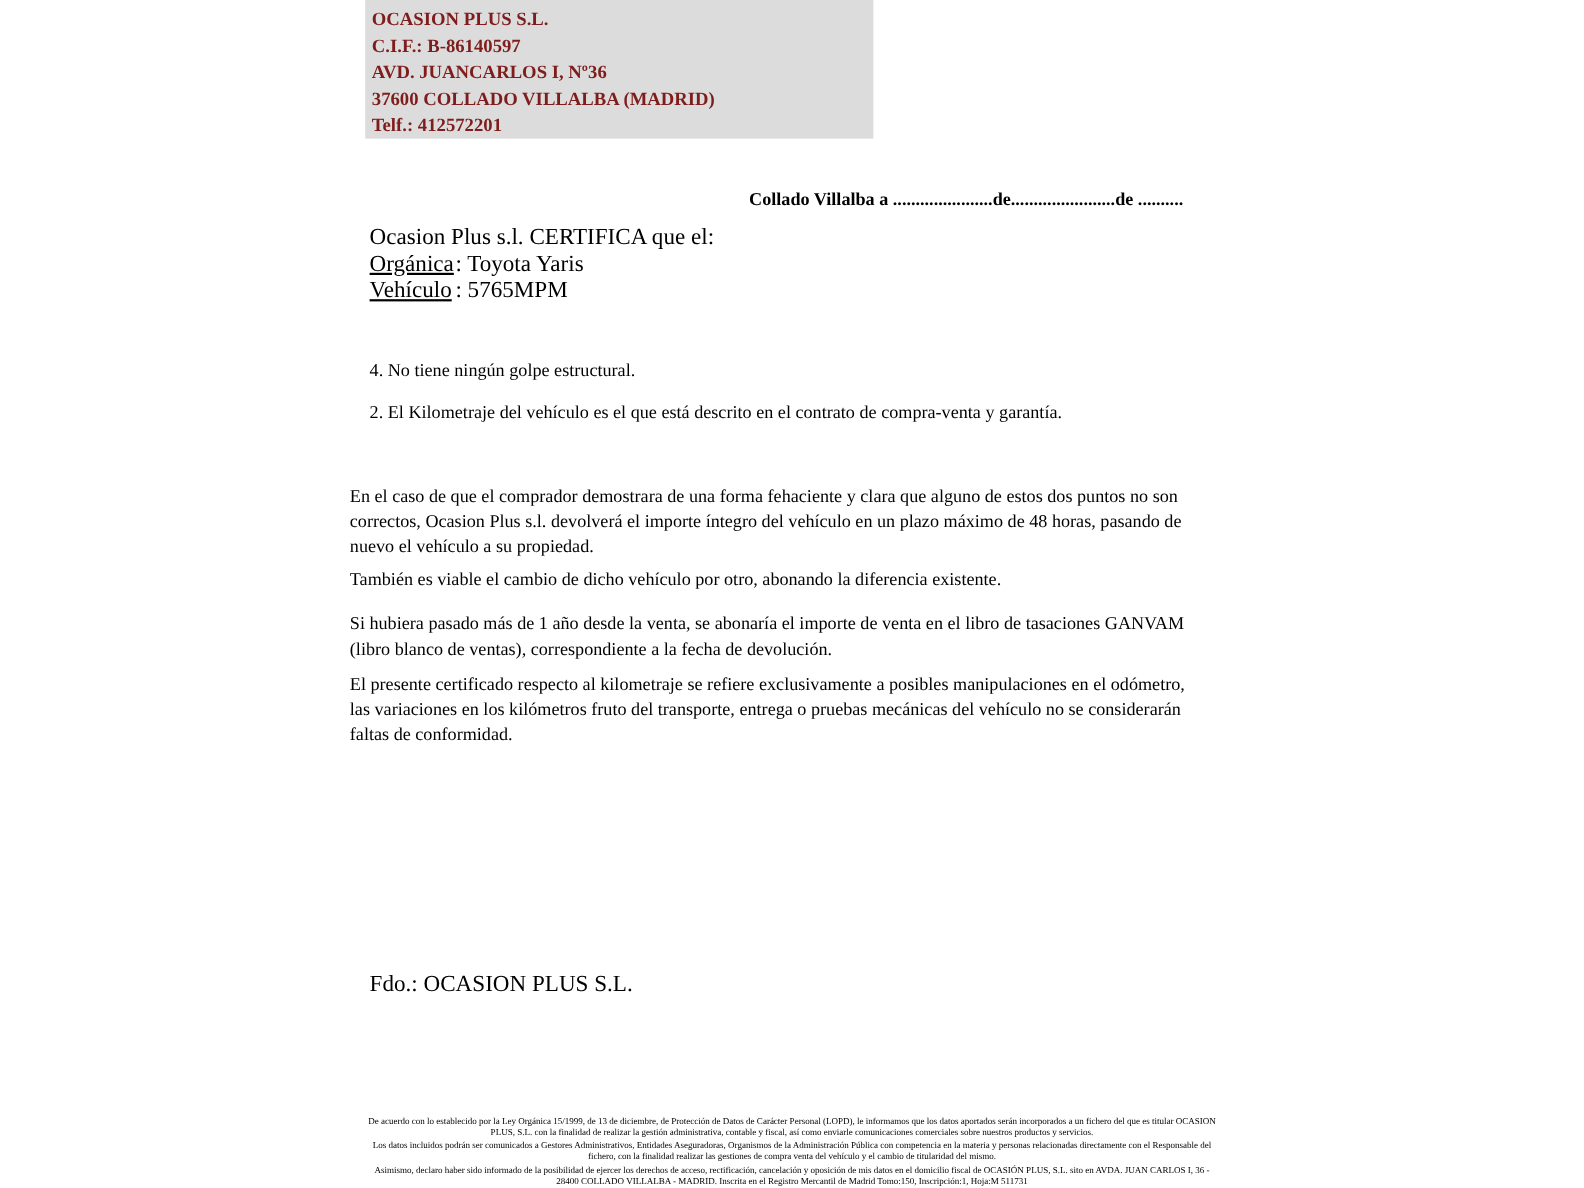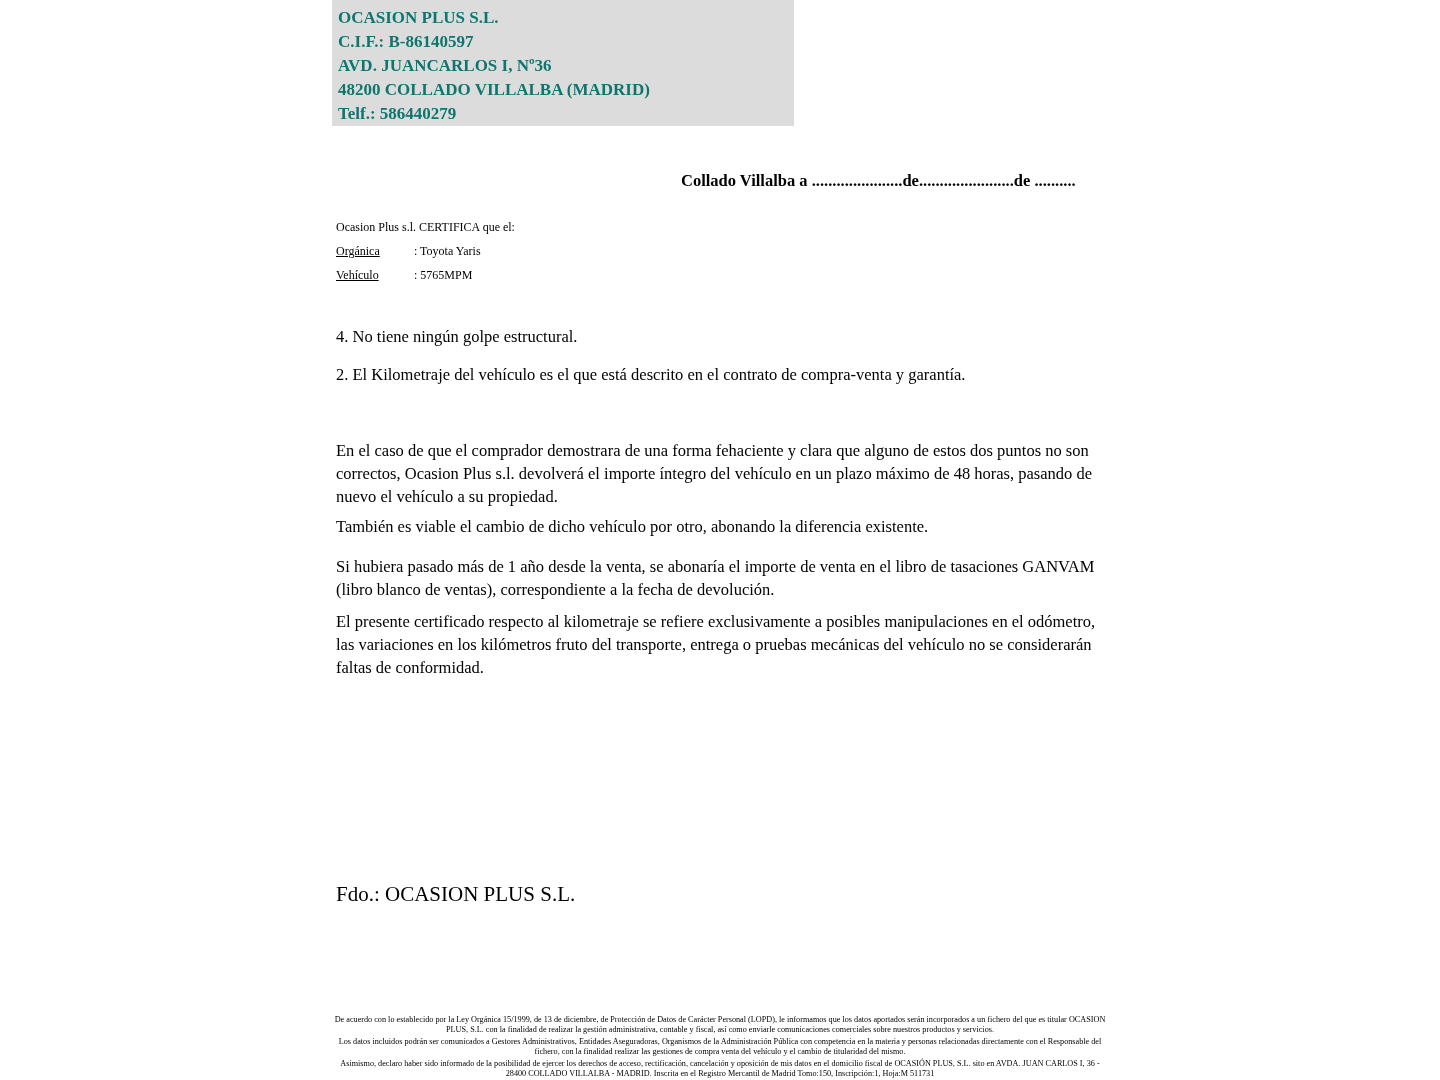--- a/index.html
+++ b/index.html
@@ -33,41 +33,41 @@
     height: 126px;
     background: #dcdcdc;
     padding: 6px 0 0 6px;
     box-sizing: border-box;
   }
   .letterhead .line {
     font-family: "Liberation Serif", serif;
     font-weight: bold;
     font-size: 17px;
     line-height: 24px;
-    color: #0f766e;
+    color: #7f1d1d;
     white-space: nowrap;
   }
 
   
   .date-line {
     position: absolute;
     left: 681px;
     top: 170px;
     font-size: 16.5px;
     line-height: 22px;
     white-space: nowrap;
     font-weight: bold;
   }
 
   
   .certifica {
     position: absolute;
     left: 336px;
-    top: 215px;
-    font-size: 12px;
+    top: 203px;
+    font-size: 21px;
     line-height: 24px;
   }
   .certifica .row {
     white-space: nowrap;
   }
   .lbl {
     display: inline-block;
     width: 78px;
     text-decoration: underline;
   }
@@ -79,21 +79,21 @@
     font-size: 16.5px;
     line-height: 24px;
     white-space: nowrap;
   }
   .point-1 { top: 325px; }
   .point-2 { top: 363px; }
 
   
   .para {
     position: absolute;
-    left: 336px;
+    left: 318px;
     width: 760px;
     font-size: 16.5px;
     line-height: 23px;
     text-align: left;
   }
   .para-1 { top: 439px; }
   .para-2 { top: 515px; }
   .para-3 { top: 555px; }
   .para-4 { top: 610px; }
 
@@ -124,22 +124,22 @@
 </style>
 </head>
 <body>
 
 <div class="page">
 
   <div class="letterhead">
     <div class="line">OCASION PLUS S.L.</div>
     <div class="line">C.I.F.: B-86140597</div>
     <div class="line">AVD. JUANCARLOS I, Nº36</div>
-    <div class="line">48200 COLLADO VILLALBA (MADRID)</div>
-    <div class="line">Telf.: 586440279</div>
+    <div class="line">37600 COLLADO VILLALBA (MADRID)</div>
+    <div class="line">Telf.: 412572201</div>
   </div>
 
   <div class="date-line">Collado Villalba a ......................de.......................de ..........</div>
 
   <div class="certifica">
     <div class="row">Ocasion Plus s.l. CERTIFICA que el:</div>
     <div class="row">
       <span class="lbl">Orgánica</span><span>: Toyota Yaris</span>
     </div>
     <div class="row">

